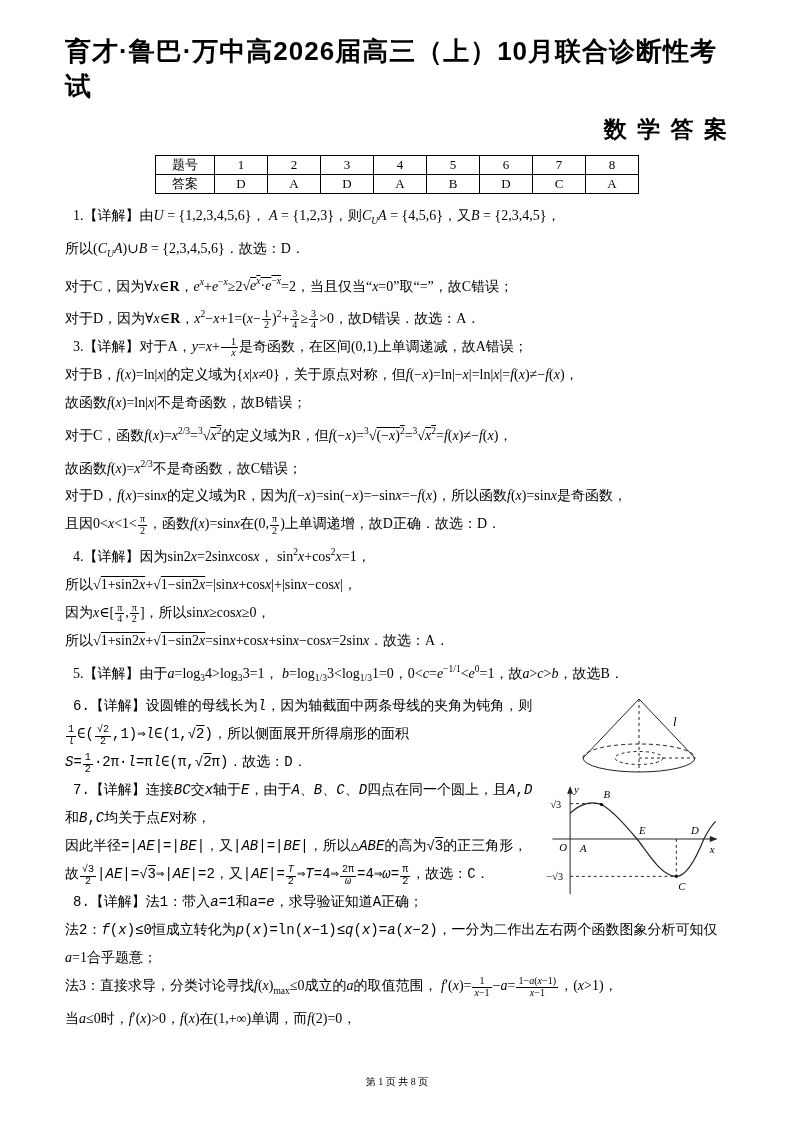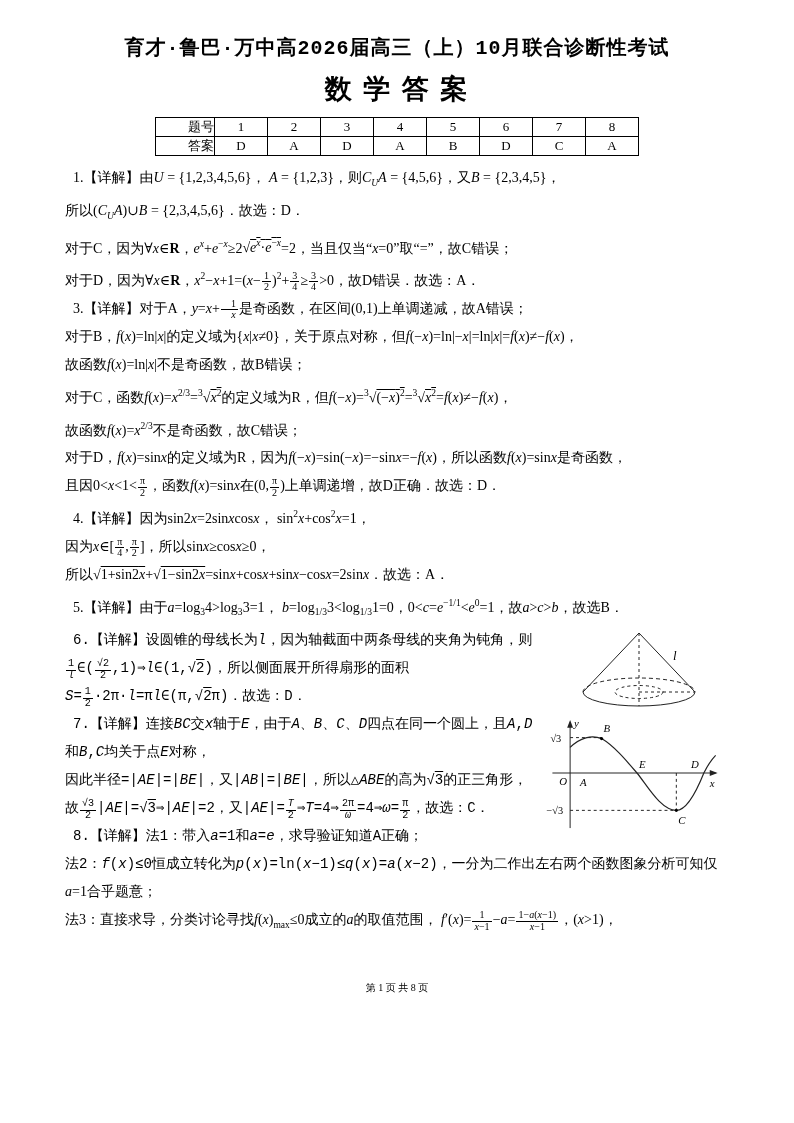--- a/index.html
+++ b/index.html
@@ -3,35 +3,35 @@
 <meta charset="utf-8">
 <style>
   html,body{margin:0;padding:0;}
   body{
     width:794px;height:1123px;background:#ffffff;color:#000;
     font-family:"Liberation Serif","DejaVu Serif",serif;
     overflow:hidden;
   }
   .page{padding:30px 65px 0 65px;}
   .title{
-    font-family:Liberation Mono, monospace;
-    font-weight:bold;font-size:20px;text-align:center;letter-spacing:1px;
+    font-family:Liberation Sans, sans-serif;
+    font-weight:bold;font-size:26px;text-align:left;letter-spacing:1px;
     margin:4px 0 10px 0;
   }
   .subtitle{
     font-family:"Liberation Sans","DejaVu Sans",sans-serif;
-    font-weight:bold;font-size:27px;text-align:center;letter-spacing:2px;
+    font-weight:bold;font-size:23px;text-align:right;letter-spacing:2px;
     margin:8px 0 10px 0;
   }
   table.ans{border-collapse:collapse;margin:0 auto 8px auto;}
   table.ans td{
     border:1px solid #000;text-align:center;font-size:13px;
     width:52px;height:18px;padding:0;
   }
-  table.ans td.hd{width:58px;text-align:right;}
+  table.ans td.hd{width:58px;}
   .body-text{font-size:14px;}
   .ln{margin:0;padding:0;line-height:28px;white-space:nowrap;}
   .wrapok{white-space:normal;font-family:Liberation Mono, monospace;}
   .fl{text-indent:8px;}
   sup,sub{font-size:0.68em;}
   .fr{display:inline-block;vertical-align:-0.55em;text-align:center;
       font-size:0.72em;line-height:1.05;margin:0 1px;}
   .fr .n{display:block;border-bottom:1px solid #000;padding:0 2px;}
   .fr .d{display:block;padding:0 2px;}
   .sq{white-space:nowrap;}
@@ -86,20 +86,21 @@
 
     <p class="ln fl">3.【详解】对于A，<i>y</i>=<i>x</i>+<span class="fr"><span class="n">1</span><span class="d"><i>x</i></span></span>是奇函数，在区间(0,1)上单调递减，故A错误；</p>
     <p class="ln">对于B，<i>f</i>(<i>x</i>)=ln|<i>x</i>|的定义域为{<i>x</i>|<i>x</i>≠0}，关于原点对称，但<i>f</i>(−<i>x</i>)=ln|−<i>x</i>|=ln|<i>x</i>|=<i>f</i>(<i>x</i>)≠−<i>f</i>(<i>x</i>)，</p>
     <p class="ln">故函数<i>f</i>(<i>x</i>)=ln|<i>x</i>|不是奇函数，故B错误；</p>
     <p class="ln">对于C，函数<i>f</i>(<i>x</i>)=<i>x</i><sup>2/3</sup>=<sup>3</sup><span class="sq">√<span class="o"><i>x</i><sup>2</sup></span></span>的定义域为R，但<i>f</i>(−<i>x</i>)=<sup>3</sup><span class="sq">√<span class="o">(−<i>x</i>)<sup>2</sup></span></span>=<sup>3</sup><span class="sq">√<span class="o"><i>x</i><sup>2</sup></span></span>=<i>f</i>(<i>x</i>)≠−<i>f</i>(<i>x</i>)，</p>
     <p class="ln">故函数<i>f</i>(<i>x</i>)=<i>x</i><sup>2/3</sup>不是奇函数，故C错误；</p>
     <p class="ln">对于D，<i>f</i>(<i>x</i>)=sin<i>x</i>的定义域为R，因为<i>f</i>(−<i>x</i>)=sin(−<i>x</i>)=−sin<i>x</i>=−<i>f</i>(<i>x</i>)，所以函数<i>f</i>(<i>x</i>)=sin<i>x</i>是奇函数，</p>
     <p class="ln">且因0&lt;<i>x</i>&lt;1&lt;<span class="fr"><span class="n">π</span><span class="d">2</span></span>，函数<i>f</i>(<i>x</i>)=sin<i>x</i>在(0,<span class="fr"><span class="n">π</span><span class="d">2</span></span>)上单调递增，故D正确．故选：D．</p>
 
     <p class="ln fl">4.【详解】因为sin2<i>x</i>=2sin<i>x</i>cos<i>x</i>，&nbsp;sin<sup>2</sup><i>x</i>+cos<sup>2</sup><i>x</i>=1，</p>
+    <p class="ln">所以<span class="sq">√<span class="o">1+sin2<i>x</i></span></span>+<span class="sq">√<span class="o">1−sin2<i>x</i></span></span>=|sin<i>x</i>+cos<i>x</i>|+|sin<i>x</i>−cos<i>x</i>|，</p>
     <p class="ln">因为<i>x</i>∈[<span class="fr"><span class="n">π</span><span class="d">4</span></span>,<span class="fr"><span class="n">π</span><span class="d">2</span></span>]，所以sin<i>x</i>≥cos<i>x</i>≥0，</p>
     <p class="ln">所以<span class="sq">√<span class="o">1+sin2<i>x</i></span></span>+<span class="sq">√<span class="o">1−sin2<i>x</i></span></span>=sin<i>x</i>+cos<i>x</i>+sin<i>x</i>−cos<i>x</i>=2sin<i>x</i>．故选：A．</p>
 
     <p class="ln fl">5.【详解】由于<i>a</i>=log<sub>3</sub>4&gt;log<sub>3</sub>3=1，&nbsp;<i>b</i>=log<sub>1/3</sub>3&lt;log<sub>1/3</sub>1=0，0&lt;<i>c</i>=<i>e</i><sup>−1/1</sup>&lt;<i>e</i><sup>0</sup>=1，故<i>a</i>&gt;<i>c</i>&gt;<i>b</i>，故选B．</p>
 
     <div class="fig">
       <svg width="170" height="86" viewBox="0 0 170 86">
         <g stroke="#222" fill="none" stroke-width="1">
           <path d="M32,64 A56,14 0 0 1 144,64" stroke-dasharray="4,3"></path>
           <path d="M32,64 A56,14 0 0 0 144,64"></path>
@@ -147,19 +148,20 @@
 
     <p class="ln fl wrapok">7.【详解】连接<i>BC</i>交<i>x</i>轴于<i>E</i>，由于<i>A</i>、<i>B</i>、<i>C</i>、<i>D</i>四点在同一个圆上，且<i>A</i>,<i>D</i></p>
     <p class="ln wrapok">和<i>B</i>,<i>C</i>均关于点<i>E</i>对称，</p>
     <p class="ln wrapok">因此半径=|<i>AE</i>|=|<i>BE</i>|，又|<i>AB</i>|=|<i>BE</i>|，所以△<i>ABE</i>的高为<span class="sq">√<span class="o">3</span></span>的正三角形，</p>
     <p class="ln wrapok">故<span class="fr"><span class="n">√3</span><span class="d">2</span></span>|<i>AE</i>|=<span class="sq">√<span class="o">3</span></span>⇒|<i>AE</i>|=2，又|<i>AE</i>|=<span class="fr"><span class="n"><i>T</i></span><span class="d">2</span></span>⇒<i>T</i>=4⇒<span class="fr"><span class="n">2π</span><span class="d"><i>ω</i></span></span>=4⇒<i>ω</i>=<span class="fr"><span class="n">π</span><span class="d">2</span></span>，故选：C．</p>
 
     <p class="ln fl wrapok">8.【详解】法1：带入<i>a</i>=1和<i>a</i>=<i>e</i>，求导验证知道A正确；</p>
     <p class="ln wrapok">法2：<i>f</i>(<i>x</i>)≤0恒成立转化为<i>p</i>(<i>x</i>)=ln(<i>x</i>−1)≤<i>q</i>(<i>x</i>)=<i>a</i>(<i>x</i>−2)，一分为二作出左右两个函数图象分析可知仅</p>
     <p class="ln"><i>a</i>=1合乎题意；</p>
     <p class="ln">法3：直接求导，分类讨论寻找<i>f</i>(<i>x</i>)<sub>max</sub>≤0成立的<i>a</i>的取值范围，&nbsp;<i>f</i>′(<i>x</i>)=<span class="fr"><span class="n">1</span><span class="d"><i>x</i>−1</span></span>−<i>a</i>=<span class="fr"><span class="n">1−<i>a</i>(<i>x</i>−1)</span><span class="d"><i>x</i>−1</span></span>，(<i>x</i>&gt;1)，</p>
+    <p class="ln">当<i>a</i>≤0时，<i>f</i>′(<i>x</i>)&gt;0，<i>f</i>(<i>x</i>)在(1,+∞)单调，而<i>f</i>(2)=0，</p>
 
     <div class="clr"></div>
   </div>
 
   <div class="footer">第 1 页 共 8 页</div>
 
 </div>
 
 </body></html>

